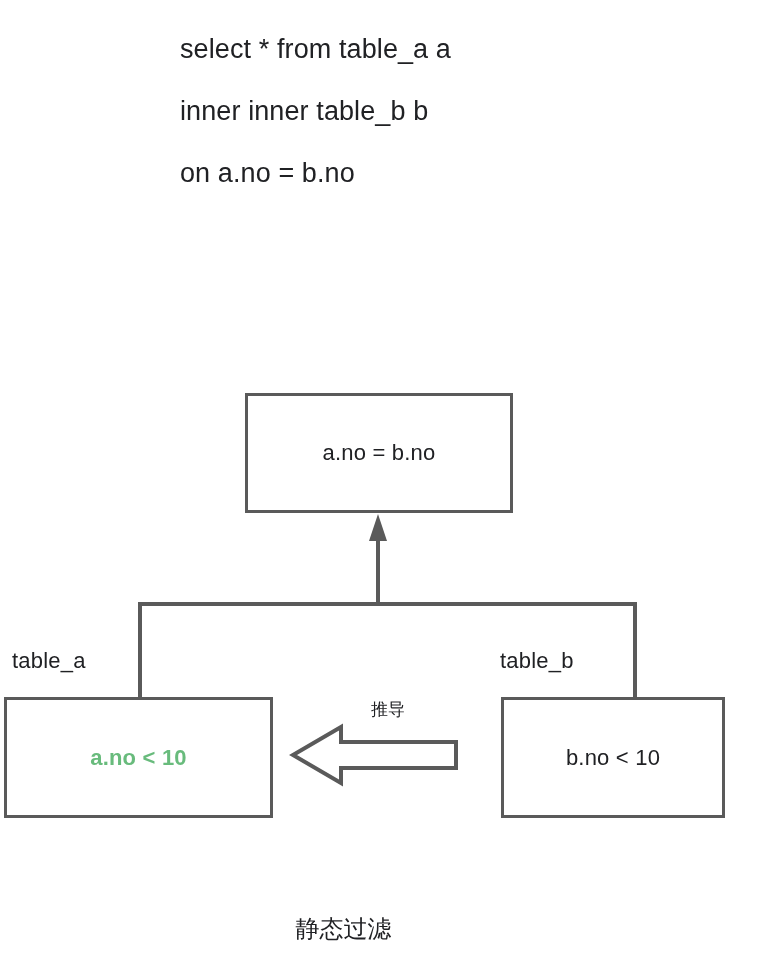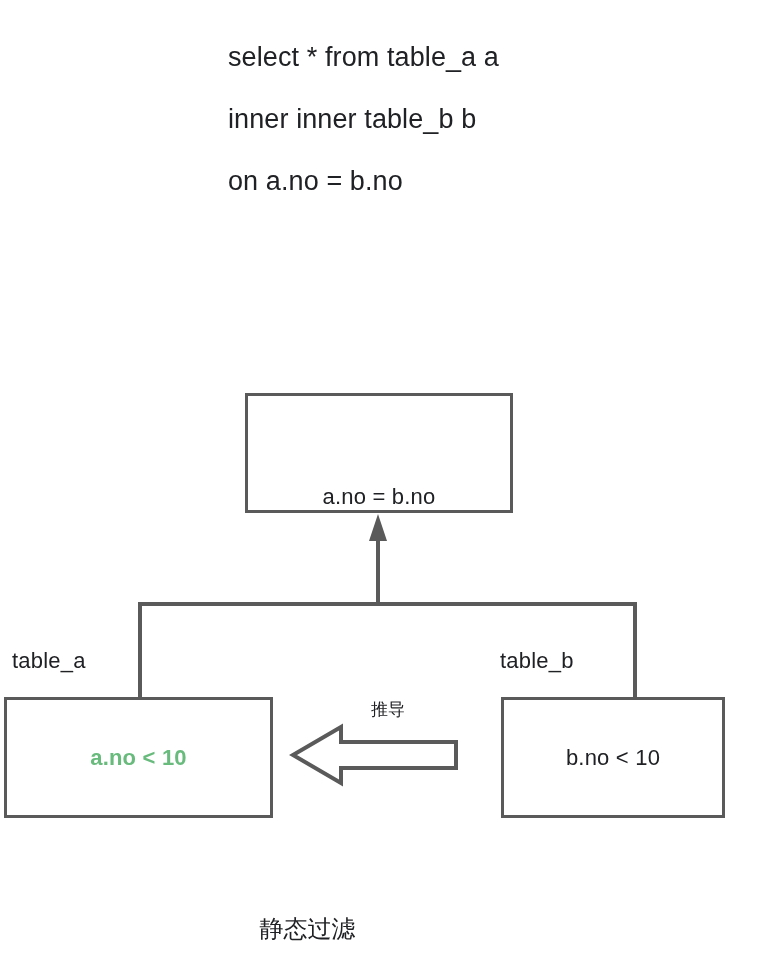--- a/index.html
+++ b/index.html
@@ -14,23 +14,22 @@
     overflow: hidden;
     font-family: "Liberation Sans", "DejaVu Sans", sans-serif;
     color: #1f1f1f;
     -webkit-font-smoothing: antialiased;
   }
 
   
   #sql-block {
     position: absolute;
     left: 180px;
-    top: 26px;
+    top: 18px;
     width: 420px;
-    margin-left: 48px;
   }
   #sql-block .sql-line {
     font-size: 27px;
     line-height: 62px;
     color: #202124;
     white-space: pre;
     letter-spacing: 0.1px;
   }
 
   
@@ -65,21 +64,20 @@
   .node-text.highlight {
     color: #68bb7c;
     font-weight: bold;
   }
 
   #box-join {
     left: 245px;
     top: 393px;
     width: 268px;
     height: 120px;
-    align-items: flex-end;
   }
   #box-left {
     left: 4px;
     top: 697px;
     width: 269px;
     height: 121px;
   }
   #box-right {
     left: 501px;
     top: 697px;
@@ -110,20 +108,21 @@
 
   
   #caption {
     position: absolute;
     left: 0;
     top: 913px;
     width: 615px;
     text-align: center;
     font-size: 24px;
     color: #202124;
+    padding-left: 36px;
   }
 </style>
 </head>
 <body>
 
 <div id="sql-block">
   <div class="sql-line">select * from table_a a</div>
   <div class="sql-line">inner inner table_b b</div>
   <div class="sql-line">on a.no = b.no</div>
 </div>

